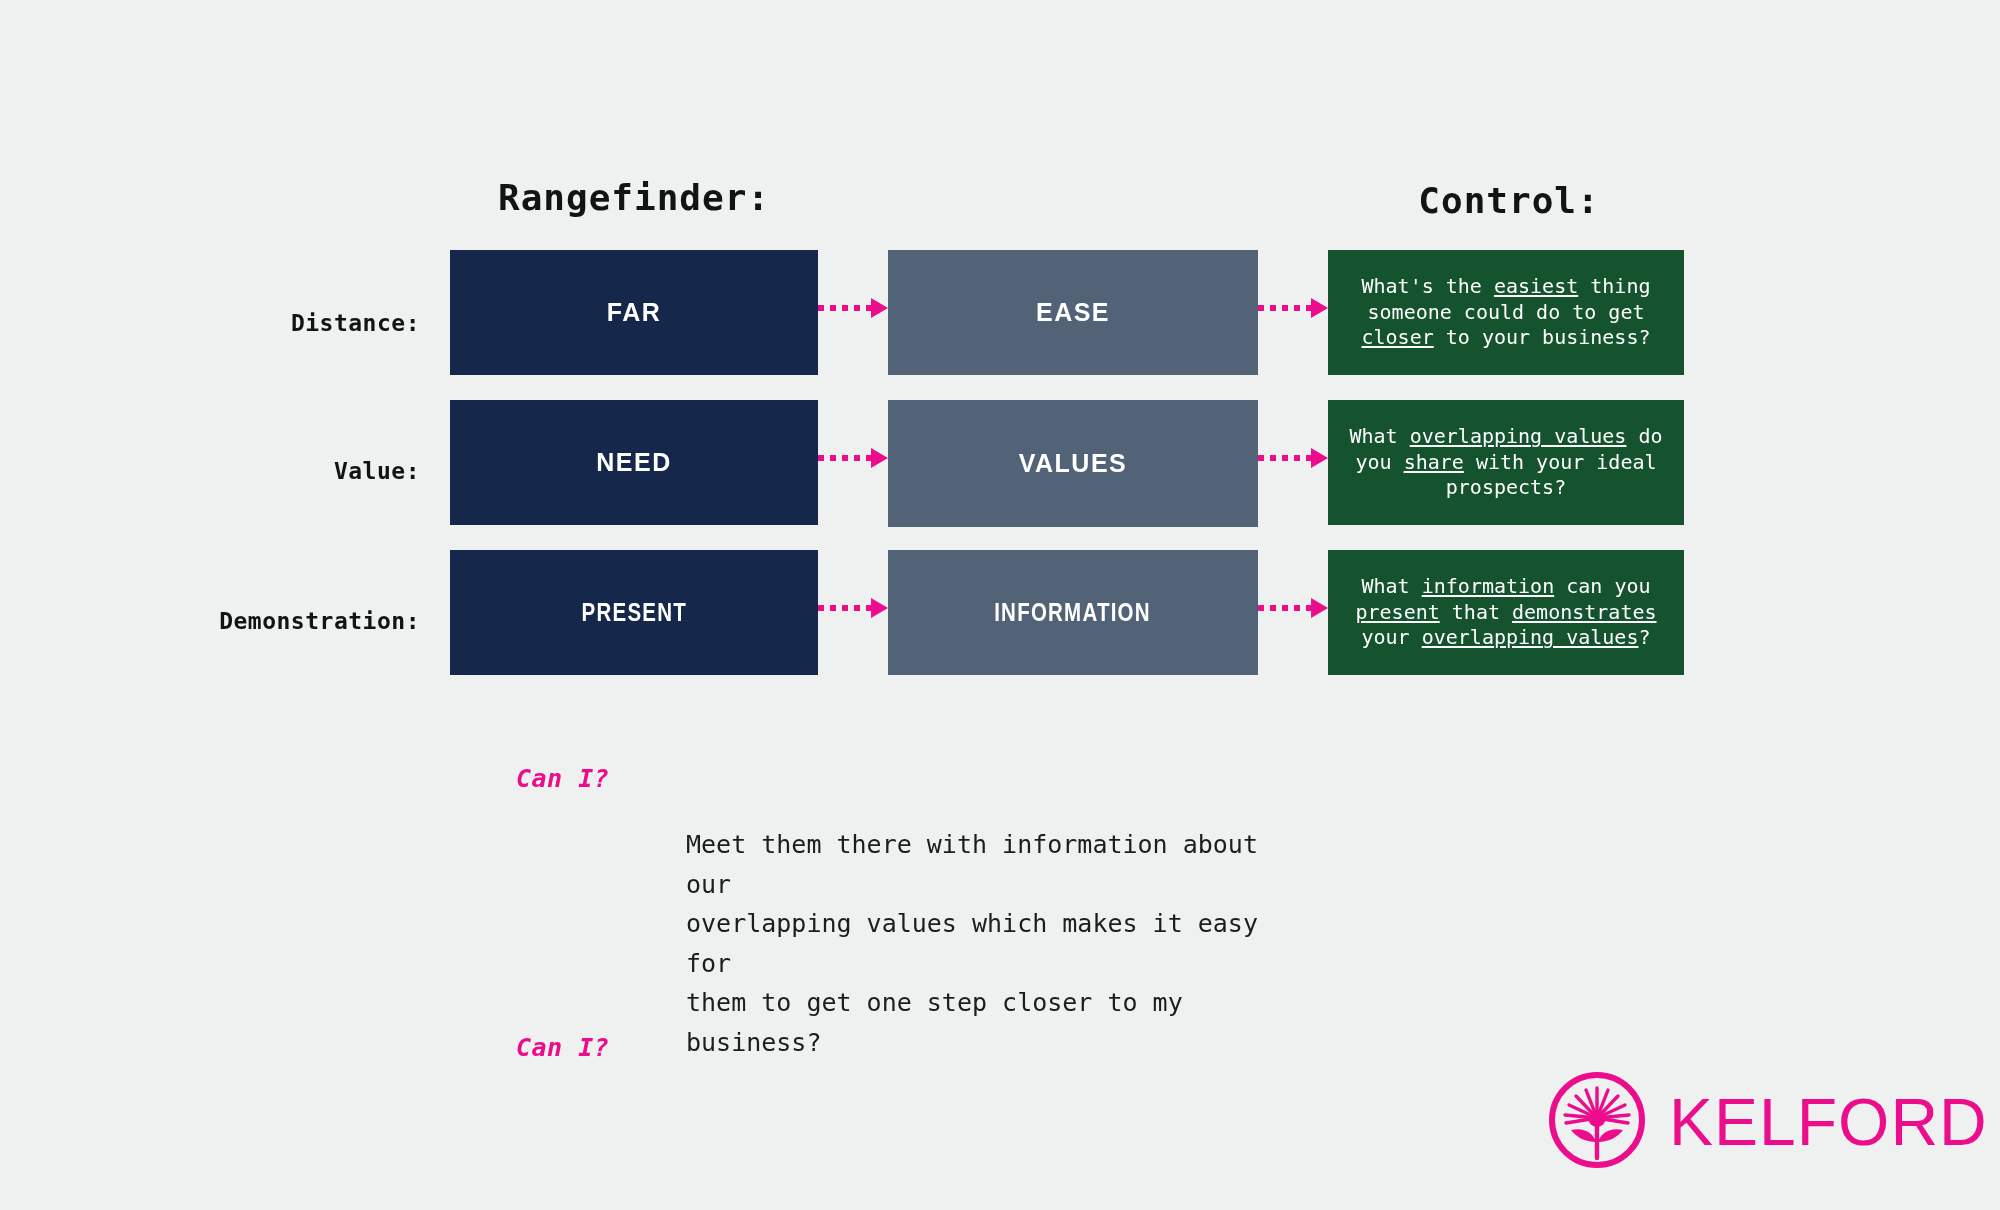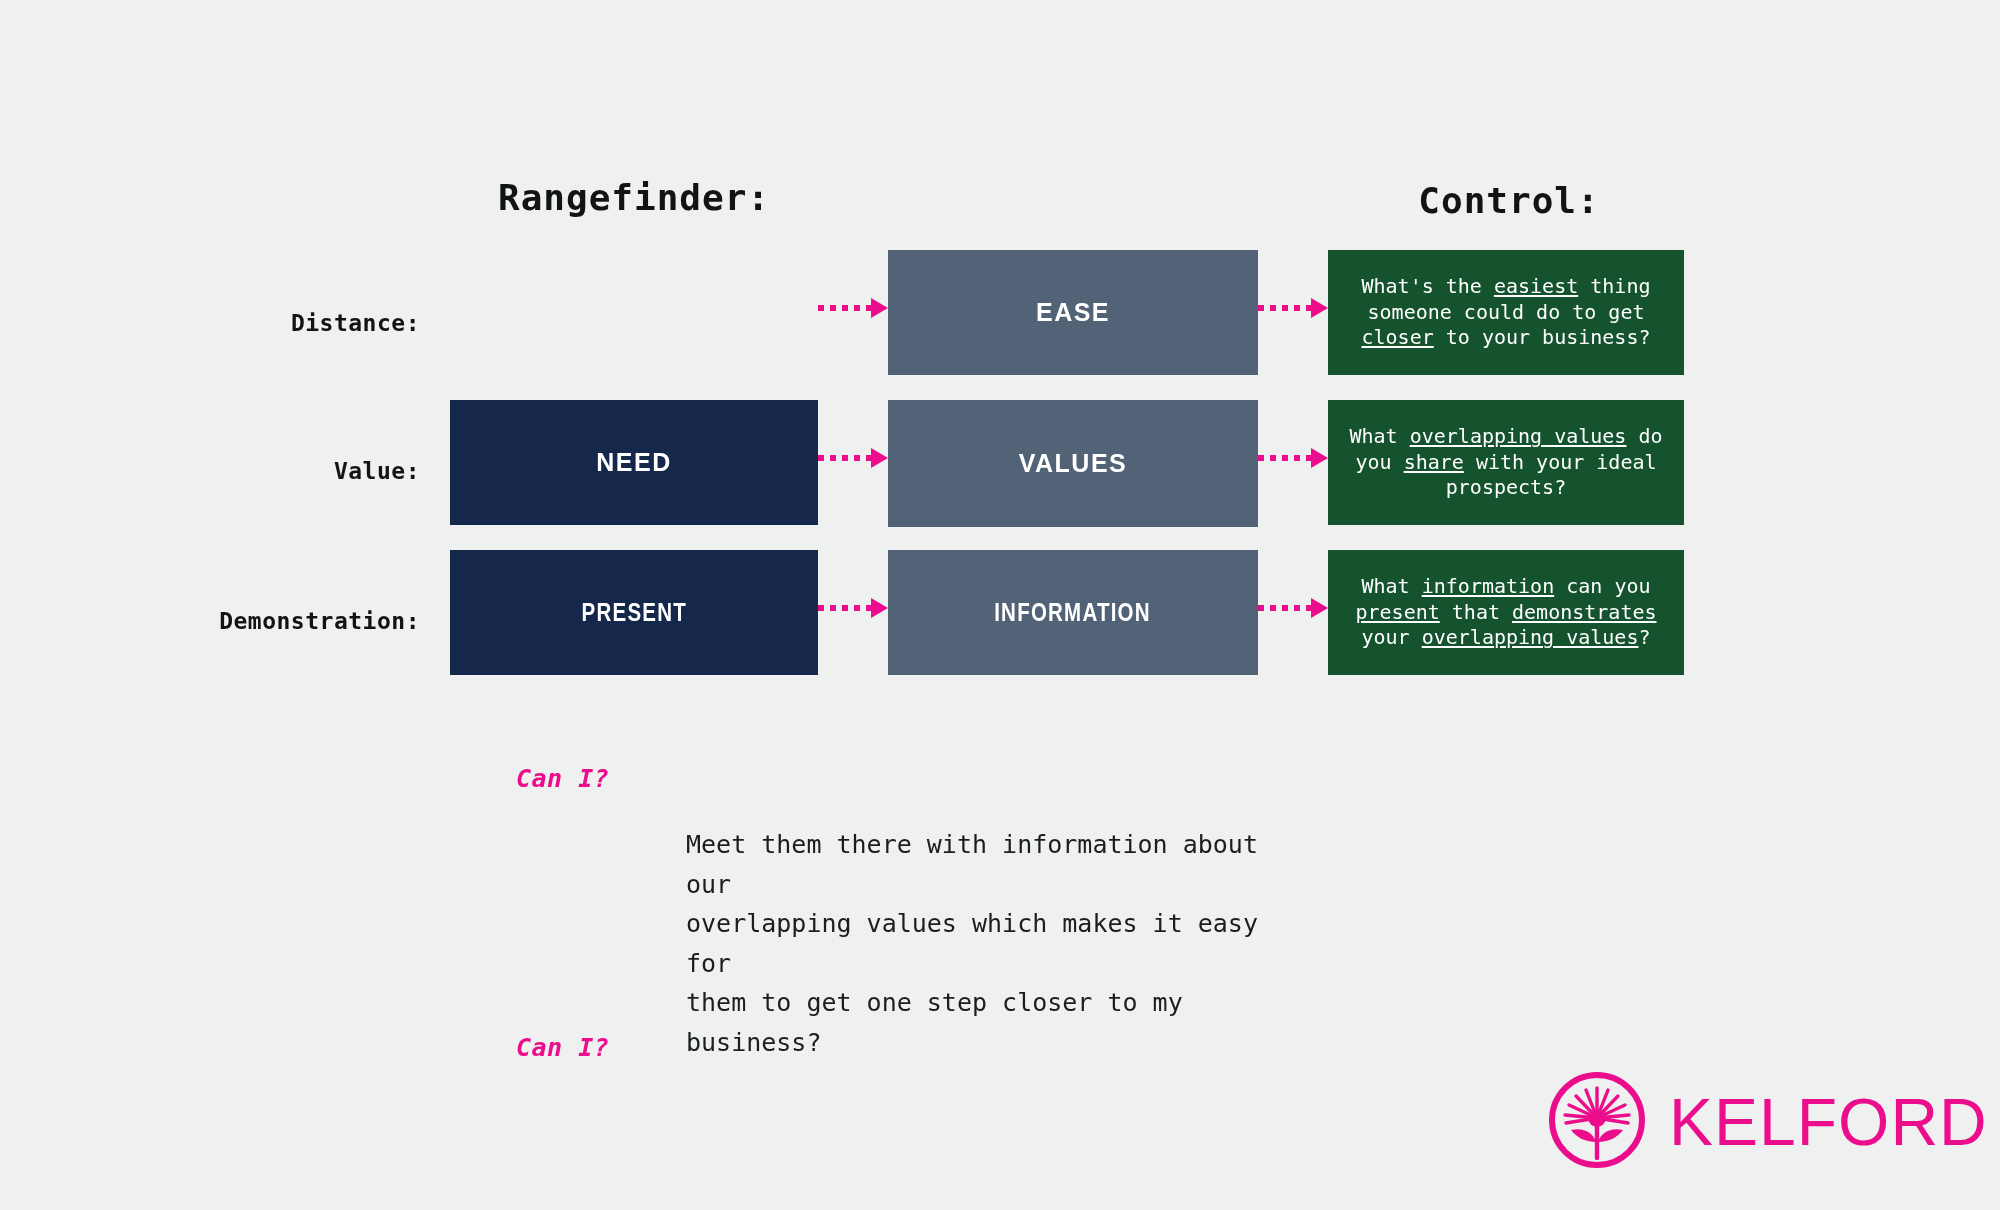--- a/index.html
+++ b/index.html
@@ -185,20 +185,23 @@
 </head>
 <body>
 
 <div id="canvas">
 
   <div class="col-header" id="hdr-rangefinder">Rangefinder:</div>
   <div class="col-header" id="hdr-actions">Control:</div>
 
   <div class="row-label" style="top:310px">Distance:</div>
 
+  <div class="box box-primary" style="top:250px;height:125px">
+    <span class="box-word">FAR</span>
+  </div>
 
   <div class="connector" style="left:818px;top:303px;width:70px">
     <div class="dots" style="width:53px"></div>
     <div class="head" style="left:53px"></div>
   </div>
 
   <div class="box box-control" style="top:250px;height:125px">
     <span class="box-word">EASE</span>
   </div>
 

